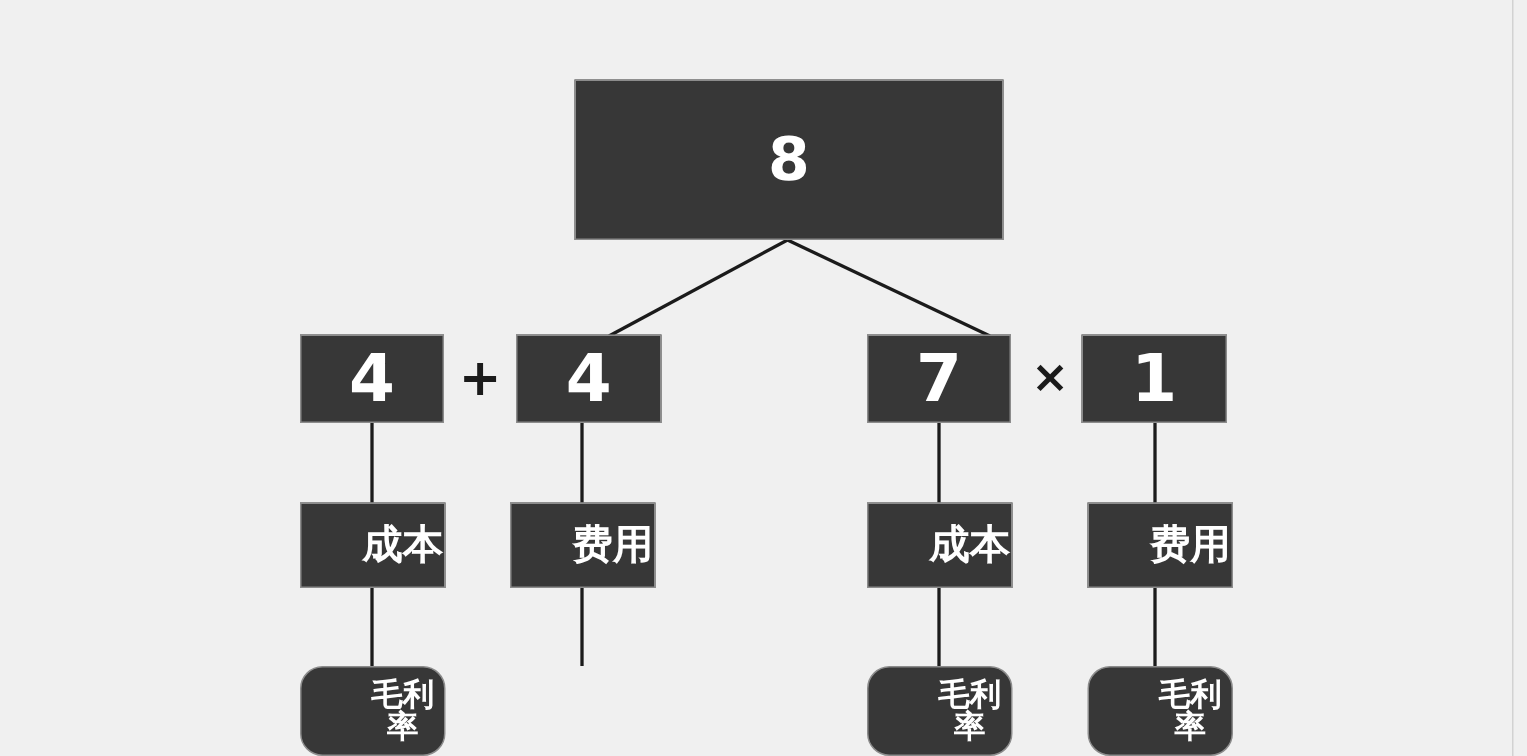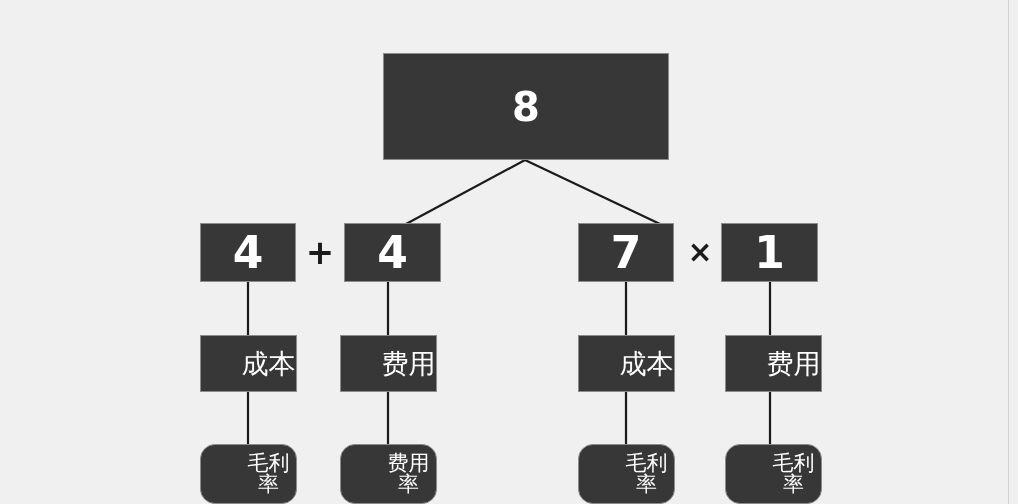--- a/index.html
+++ b/index.html
@@ -41,21 +41,21 @@
   .node.num {
     font-size: 44px;
     font-weight: 700;
     letter-spacing: 0px;
   }
   .node.num.root {
     font-size: 40px;
   }
   .node.cn {
     font-size: 27px;
-    font-weight: 400;
+    font-weight: 700;
     padding-left: 40px;
   }
   .node.cn.small {
     font-size: 21px;
     border-radius: 15px;
   }
   .op {
     position: absolute;
     color: #1b1b1b;
     font-size: 34px;
@@ -115,21 +115,20 @@
   <div class="node cn" style="left:200px; top:335px; width:97px; height:57px;">成本</div>
 
   <div class="node cn" style="left:340px; top:335px; width:97px; height:57px;">费用</div>
 
   <div class="node cn" style="left:578px; top:335px; width:97px; height:57px;">成本</div>
 
   <div class="node cn" style="left:725px; top:335px; width:97px; height:57px;">费用</div>
 
   <div class="node cn small" style="left:200px; top:444px; width:97px; height:60px;">毛利率</div>
 
-  <div class="node cn small" style="left:340px; top:444px; width:97px; height:60px;">费用率</div>
 
   <div class="node cn small" style="left:578px; top:444px; width:97px; height:60px;">毛利率</div>
 
   <div class="node cn small" style="left:725px; top:444px; width:97px; height:60px;">毛利率</div>
 
   <div class="right-rule"></div>
 
 </div>
 
 </body></html>

